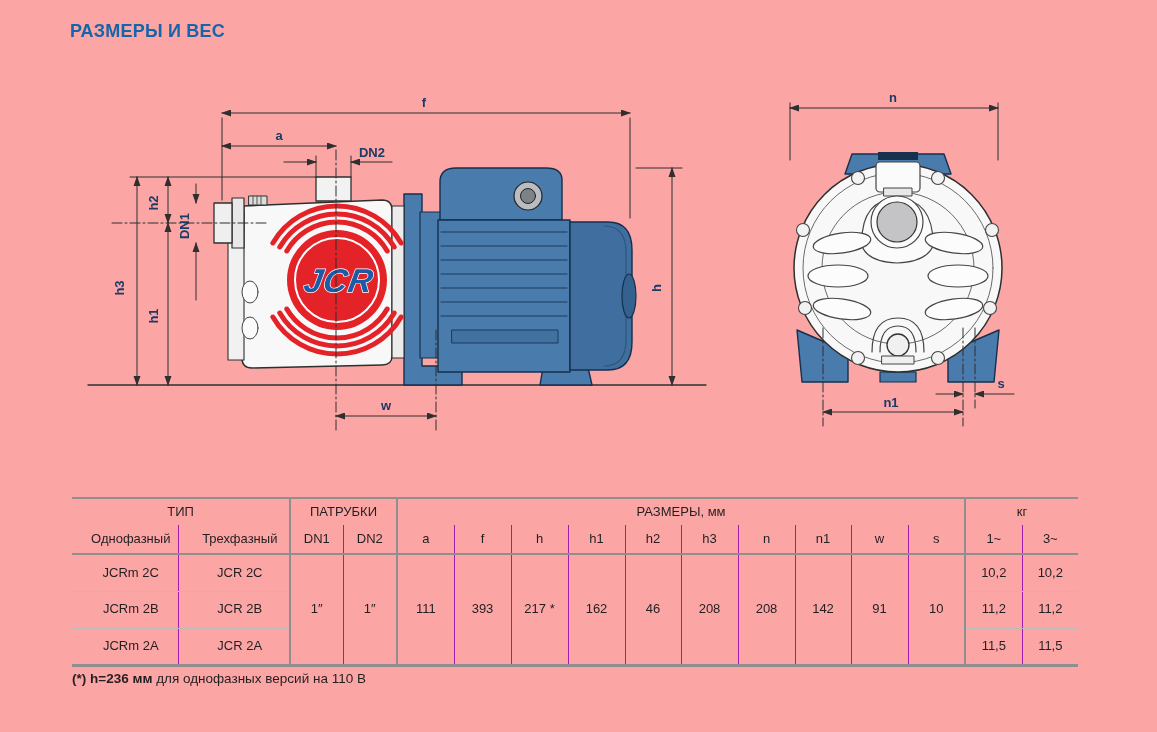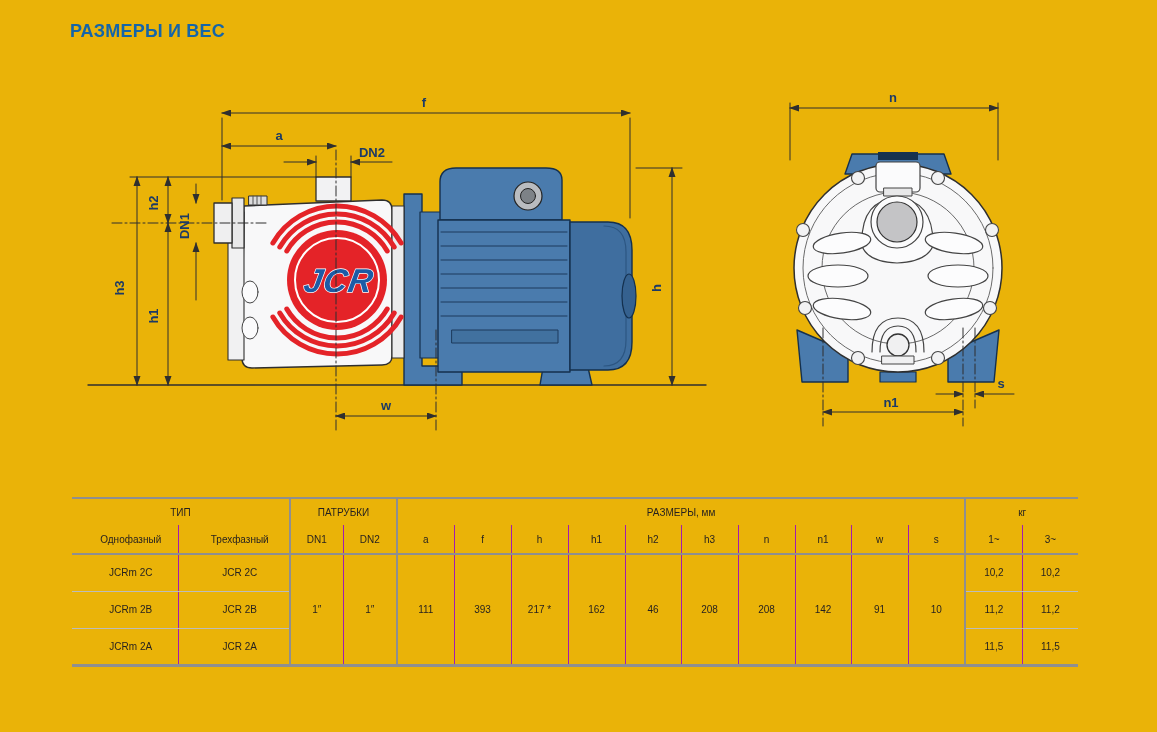--- a/index.html
+++ b/index.html
@@ -1,24 +1,24 @@
 <!DOCTYPE html>
 <html><head>
 <meta charset="utf-8">
 <style>
   html,body{margin:0;padding:0;background:#ffffff;}
-  .page{position:relative;width:1157px;height:732px;background:#eab308;overflow:hidden;
+  .page{position:relative;width:1157px;height:732px;background:#fca5a5;overflow:hidden;
         font-family:"Liberation Sans",sans-serif;color:#231f20;}
   .title{position:absolute;left:70px;top:21px;margin:0;font-size:18px;font-weight:bold;
          color:#1465a9;letter-spacing:.2px;}
   svg.diagram{position:absolute;left:0;top:0;}
 
   
   table.spec{position:absolute;left:72px;top:497px;width:1006px;border-collapse:collapse;
-             table-layout:fixed;font-size:10px;color:#231f20;
+             table-layout:fixed;font-size:13px;color:#231f20;
              border-top:2px solid #8f8f8f;border-bottom:3px solid #8f8f8f;}
   table.spec th,table.spec td{padding:0;text-align:center;vertical-align:middle;
              font-weight:normal;line-height:1.1;}
   tr.h1row{height:27px;} tr.h2row{height:29px;} tr.brow{height:37px;}
   .b{font-weight:bold;}
   .ltext{text-align:left;padding-left:12px !important;}
   .thin{border-left:1px solid #a21caf;}
   .sec{border-left:2px solid #8f8f8f;margin-left:41px;}
   .hsep{border-bottom:2px solid #8f8f8f;}
   .rsep{border-bottom:1px solid #bcbcbc;}
@@ -293,14 +293,17 @@
       </tr>
       <tr class="brow">
         <td class="b ltext">JCRm 2A</td>
         <td class="b ltext thin">JCR 2A</td>
         <td class="b sec">11,5</td>
         <td class="b thin">11,5</td>
       </tr>
     </tbody>
   </table>
 
+  <div class="footnote">
+    <span class="b">(*) h=236 мм</span><span> для однофазных версий на 110 В</span>
+  </div>
 
 </div>
 
 </body></html>

